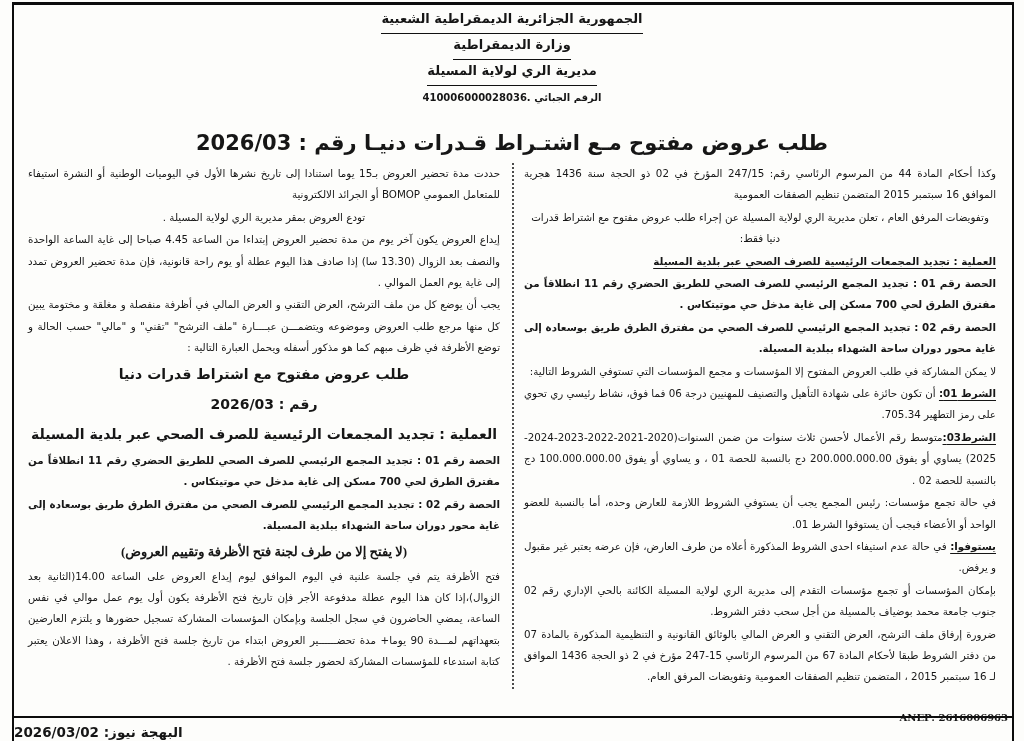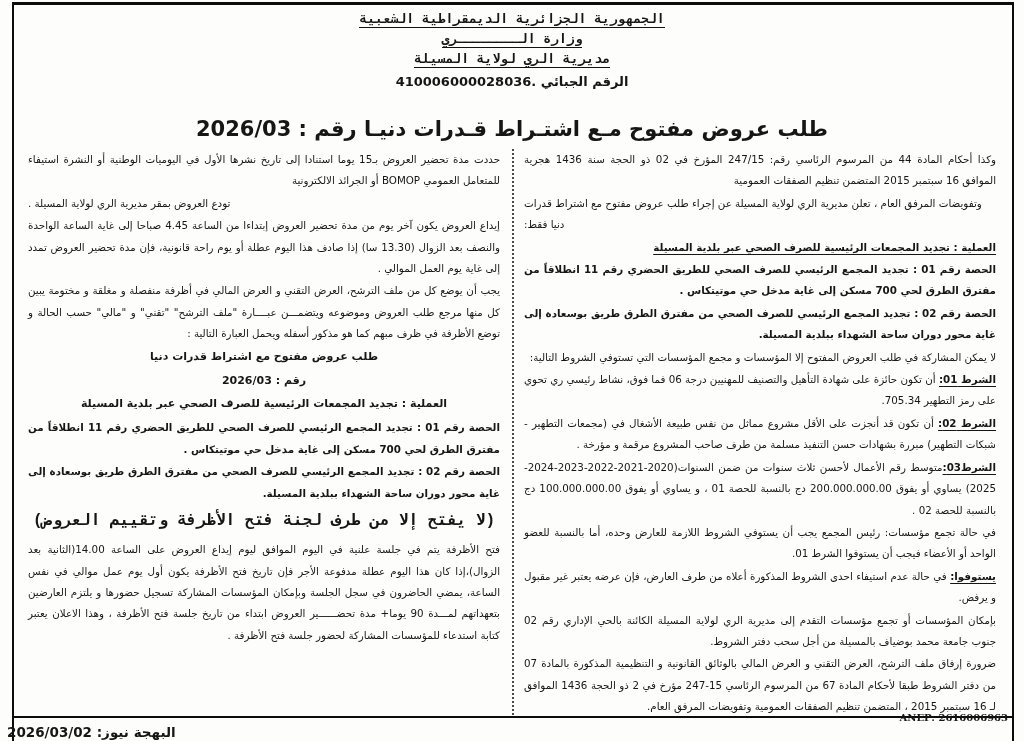--- a/index.html
+++ b/index.html
@@ -21,80 +21,79 @@
   }
   .content{
     position:absolute;left:24px;right:24px;top:8px;bottom:26px;overflow:hidden;
   }
   
   .doc-header{text-align:center;margin-top:2px;}
   .doc-header .h-line{
     font-weight:bold;font-size:13px;margin:3px 0;
   }
   .doc-header .h-line span{display:inline-block;}
-  .doc-header .u span{border-bottom:1.5px solid #111;padding-bottom:0;font-family:Liberation Mono, monospace;}
-  .doc-header .tax{font-weight:bold;font-size:13px;margin-top:6px;}
+  .doc-header .u span{border-bottom:1.5px solid #111;padding-bottom:7px;}
+  .doc-header .tax{font-weight:bold;font-size:10px;margin-top:6px;}
   
   .main-title{
     text-align:center;font-size:21px;font-weight:bold;
     margin:28px 0 8px;letter-spacing:0;
   }
   
   .columns{display:flex;align-items:stretch;margin-top:6px;}
   .col{flex:1 1 0;font-size:10.3px;line-height:2.08;text-align:justify;text-justify:inter-word;}
   .col p{margin:0 0 1px;}
   .col-right{padding-left:10px;padding-right:4px;border-left:2px dotted #4a4a4a;}
   .col-left{padding-right:12px;padding-left:4px;}
   .bold{font-weight:bold;}
   .u{text-decoration:underline;text-underline-offset:3px;}
-  .center{text-align:left;}
+  .center{text-align:center;}
   .op-heading{font-weight:bold;text-decoration:underline;text-underline-offset:3px;margin:2px 0;}
-  .envelope-head{text-align:center;font-weight:bold;font-size:11px;margin:8px 0 2px;}
+  .envelope-head{text-align:center;font-weight:bold;font-size:14px;margin:8px 0 2px;}
   .no-open{
-    text-align:center;font-weight:bold;font-size:16px;margin:10px 0 6px;
-    font-family:Liberation Mono, monospace;
+    text-align:center;font-weight:bold;font-size:13px;margin:10px 0 6px;
+    font-family:Liberation Serif, serif;
   }
   .lbl{font-weight:bold;text-decoration:underline;text-underline-offset:3px;}
   
   .footer-left{
-    position:absolute;left:7px;bottom:1px;font-size:13.5px;font-weight:bold;
+    position:absolute;left:14px;bottom:1px;font-size:13.5px;font-weight:bold;
   }
   .footer-right{
     position:absolute;right:16px;bottom:18px;font-size:10px;font-weight:bold;
     font-family:"DejaVu Serif", serif;
   }
 </style>
 </head>
 <body>
 
 <div class="frame"></div>
 <div class="bottom-rule"></div>
 
 <div class="content">
 
   <div class="doc-header">
     <div class="h-line u"><span>الجمهورية الجزائرية الديمقراطية الشعبية</span></div>
-    <div class="h-line u"><span>وزارة الــــــــري</span></div>
+    <div class="h-line u"><span>وزارة الديمقراطية</span></div>
     <div class="h-line u"><span>مديرية الري لولاية المسيلة</span></div>
     <div class="tax">الرقم الجبائي .410006000028036</div>
   </div>
 
   <h1 class="main-title">طلب عروض مفتوح مـع اشتـراط قـدرات دنيـا  رقم : 2026/03</h1>
 
   <div class="columns">
 
     <section class="col col-right">
       <p>وكذا أحكام المادة 44 من المرسوم الرئاسي رقم: 247/15 المؤرخ في 02 ذو الحجة سنة 1436 هجرية الموافق 16 سبتمبر 2015 المتضمن تنظيم الصفقات العمومية</p>
       <p class="center">وتفويضات المرفق العام ، تعلن مديرية الري لولاية المسيلة عن إجراء طلب عروض مفتوح مع اشتراط قدرات دنيا فقط:</p>
       <p class="op-heading">العملية : تجديد المجمعات الرئيسية للصرف الصحي عبر بلدية المسيلة</p>
       <p class="bold">الحصة رقم 01 : تجديد المجمع الرئيسي للصرف الصحي للطريق الحضري رقم 11 انطلاقاً من مفترق الطرق لحي 700 مسكن إلى غاية مدخل حي موتيتكاس .</p>
       <p class="bold">الحصة رقم 02 : تجديد المجمع الرئيسي للصرف الصحي من مفترق الطرق طريق بوسعادة إلى غاية محور دوران ساحة الشهداء ببلدية المسيلة.</p>
       <p>لا يمكن المشاركة في طلب العروض المفتوح إلا المؤسسات و مجمع المؤسسات التي تستوفي الشروط التالية:</p>
       <p><span class="lbl">الشرط 01:</span><span> أن تكون حائزة على شهادة التأهيل والتصنيف للمهنيين درجة 06 فما فوق، نشاط رئيسي ري تحوي على رمز التطهير 705.34.</span></p>
-      <p><span class="lbl">الشرط 02:</span><span> أن تكون قد أنجزت على الأقل مشروع مماثل من نفس طبيعة الأشغال في (مجمعات التطهير - شبكات التطهير) مبررة بشهادات حسن التنفيذ مسلمة من طرف صاحب المشروع مرقمة و مؤرخة .</span></p>
       <p><span class="lbl">الشرط03:</span><span>متوسط رقم الأعمال لأحسن ثلاث سنوات من ضمن السنوات(2020-2021-2022-2023-2024- 2025) يساوي أو يفوق 200.000.000.00 دج بالنسبة للحصة 01 ، و يساوي أو يفوق 100.000.000.00 دج بالنسبة للحصة 02 .</span></p>
       <p>في حالة تجمع مؤسسات: رئيس المجمع يجب أن يستوفي الشروط اللازمة للعارض وحده، أما بالنسبة للعضو الواحد أو الأعضاء فيجب أن يستوفوا الشرط 01.</p>
       <p><span class="lbl">يستوفوا:</span><span> في حالة عدم استيفاء احدى الشروط المذكورة أعلاه من طرف العارض، فإن عرضه يعتبر غير مقبول و يرفض.</span></p>
       <p>بإمكان المؤسسات أو تجمع مؤسسات التقدم إلى مديرية الري لولاية المسيلة الكائنة بالحي الإداري رقم 02 جنوب جامعة محمد بوضياف بالمسيلة من أجل سحب دفتر الشروط.</p>
       <p>ضرورة إرفاق ملف الترشح، العرض التقني و العرض المالي بالوثائق القانونية و التنظيمية المذكورة بالمادة 07 من دفتر الشروط طبقا لأحكام المادة 67 من المرسوم الرئاسي 15-247 مؤرخ في 2 ذو الحجة 1436 الموافق لـ 16 سبتمبر 2015 ، المتضمن تنظيم الصفقات العمومية وتفويضات المرفق العام.</p>
     </section>
 
     <section class="col col-left">
       <p>حددت مدة تحضير العروض بـ15 يوما استنادا إلى تاريخ نشرها الأول في اليوميات الوطنية أو النشرة استيفاء للمتعامل العمومي BOMOP أو الجرائد الالكترونية</p>
       <p class="center">تودع العروض بمقر مديرية الري لولاية المسيلة .</p>

